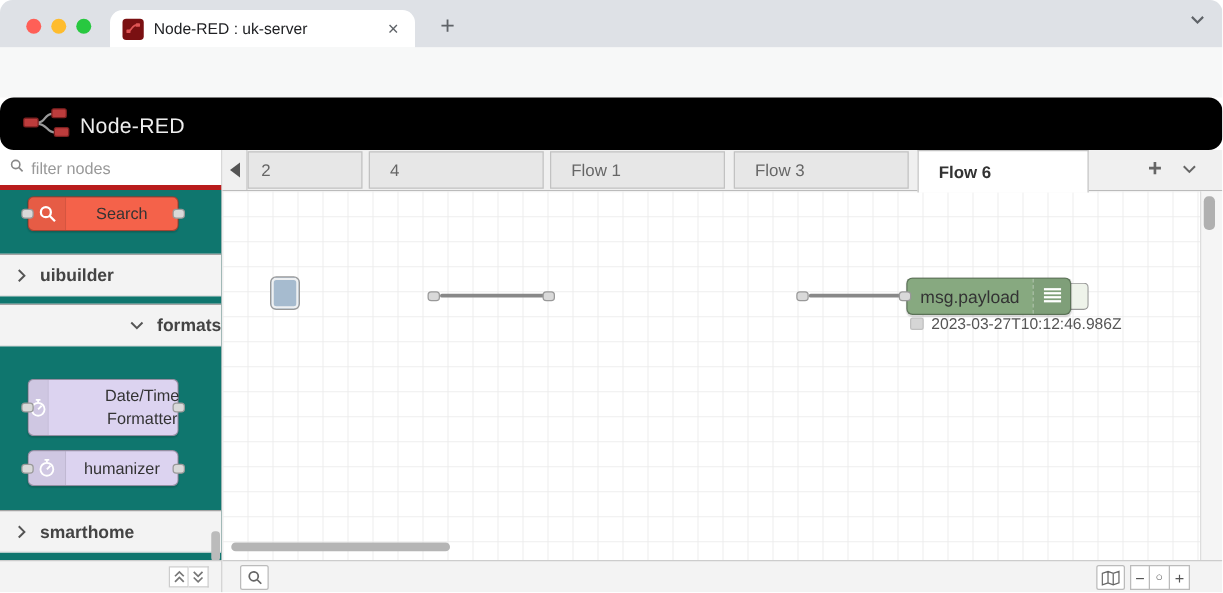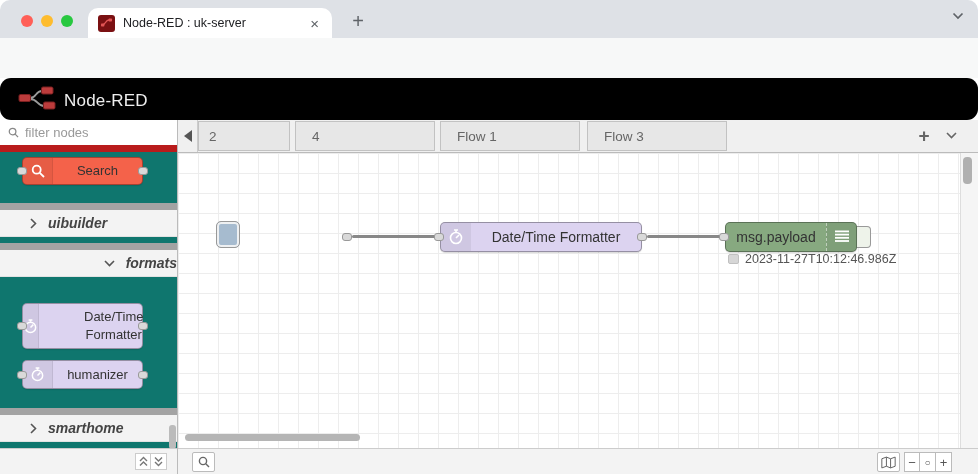--- a/index.html
+++ b/index.html
@@ -53,28 +53,28 @@
   .deploy-caret { margin-left:auto; margin-right:10px; width:0; height:0;
                   border-left:5px solid transparent; border-right:5px solid transparent; border-top:6px solid #8a8a8a; }
   .hamburger { position:absolute; left:933px; top:92px; width:26px; height:15px;
                display:flex; flex-direction:column; justify-content:space-between; }
   .hamburger span { display:block; height:3px; background:#d9d9d9; border-radius:1px; }
 
   
   .palette { position:absolute; left:0; top:120px; width:178px; height:354px; background:#fff;
              border-right:1px solid #bbb; }
   .pal-filter { position:absolute; left:0; top:0; width:177px; height:32px; background:#fff;
-                border-bottom:7px solid #b91c1c; display:flex; align-items:center; padding:0 8px; }
+                border-bottom:4px solid #b91c1c; display:flex; align-items:center; padding:0 8px; }
   .pal-filter input { border:none; outline:none; background:transparent; font-size:13px; color:#555;
                       margin-left:6px; width:130px; font-family:"Liberation Sans",sans-serif; }
   .pal-filter input::placeholder { color:#999; }
   .pal-body { position:absolute; left:0; top:32px; width:177px; height:296px; overflow:hidden; background:#0f766e; }
   .pal-cat { position:absolute; left:0; width:177px; height:34px; background:#f3f3f3;
-             border-top:7px solid #a3a3a3; border-bottom:1px solid #e2e2e2;
-             display:flex; align-items:center; padding-left:30px; gap:11px;font-style:italic; }
+             border-top:1px solid #a3a3a3; border-bottom:1px solid #e2e2e2;
+             display:flex; align-items:center; padding-left:14px; gap:11px; }
   .pal-cat-label { font-size:14px; font-weight:bold; color:#444; }
   .pal-node { position:absolute; left:22px; width:121px; border:1px solid rgba(0,0,0,0.32); border-radius:5px;
               display:flex; box-shadow:0 1px 1px rgba(0,0,0,0.12); }
   .pal-node .icon-area { width:30px; background:rgba(0,0,0,0.055); border-right:1px solid rgba(0,0,0,0.08);
               border-radius:4px 0 0 4px; display:flex; align-items:center; justify-content:center; }
   .pal-node .lbl { flex:1; display:flex; flex-direction:column; align-items:center; justify-content:center;
               font-size:13px; color:#333; line-height:1.35; }
   .port { position:absolute; width:10px; height:8px; background:#d9d9d9; border:1px solid #999; border-radius:3px; }
   .pal-scrollthumb { position:absolute; left:169px; top:305px; width:7px; height:24px; background:#bbb; border-radius:3px; }
   .pal-footer { position:absolute; left:0; top:328px; width:177px; height:26px; background:#f3f3f3; border-top:1px solid #ccc; }
@@ -378,45 +378,39 @@
     </div>
     <div class="ftab" style="left:117px; width:140px;">
       <span>4</span>
     </div>
     <div class="ftab" style="left:262px; width:140px;">
       <span>Flow 1</span>
     </div>
     <div class="ftab" style="left:409px; width:140px;">
       <span>Flow 3</span>
     </div>
+    <div class="ftab active" style="left:556px; width:137px;">
+      <span>Flow 6</span>
+    </div>
     <div class="tab-add">+</div>
     <div class="tab-menu chev">
       <svg width="11" height="7" viewBox="0 0 11 7">
           <path d="M1 1l4.5 4.5L10 1" stroke="#666" stroke-width="1.6" fill="none"></path>
         </svg>
     </div>
   </div>
 
   <div class="canvas">
 
     <span class="inject-btn"></span>
 
     <span class="port" style="left:164px; top:80px;"></span>
 
     <span class="wire" style="left:174px; top:82px; width:88px;"></span>
 
-    <div class="node" style="left:262px; top:69px; width:202px; background:#dcd3f0;">
-      <span class="icon-area">
-        <svg width="16" height="16" viewBox="0 0 16 16">
-            <circle cx="8" cy="9" r="5.5" stroke="#fff" stroke-width="1.6" fill="none"></circle>
-            <path d="M8 9 L11 6 M6 1 h4 M8 1 v2" stroke="#fff" stroke-width="1.6" fill="none"></path>
-          </svg>
-      </span>
-      <span class="nlbl">Date/Time Formatter</span>
-    </div>
     <span class="port" style="left:256px; top:80px;"></span>
     <span class="port" style="left:459px; top:80px;"></span>
 
     <span class="wire" style="left:469px; top:82px; width:74px;"></span>
 
     <span class="debug-toggle"></span>
     <div class="node" style="left:547px; top:69px; width:132px; background:#87a980;">
       <span class="nlbl">msg.payload</span>
       <span class="icon-area right" style="border-left:1px dashed rgba(255,255,255,0.5); border-right:none;">
         <svg width="14" height="14" viewBox="0 0 14 14">
@@ -425,21 +419,21 @@
               <rect y="3.7" width="14" height="1.8"></rect>
               <rect y="6.9" width="14" height="1.8"></rect>
               <rect y="10.1" width="14" height="1.8"></rect>
             </g>
           </svg>
       </span>
     </div>
     <span class="port" style="left:541px; top:80px;"></span>
 
     <span class="status-dot"></span>
-    <span class="status-text">2023-11-27T10:12:46.986Z</span>
+    <span class="status-text">2023-03-27T10:12:46.986Z</span>
 
     <span class="hscroll"></span>
   </div>
 
   <div class="vscroll">
     <span class="vthumb"></span>
   </div>
 
   <div class="cfooter">
     <span class="cf-btn cf-search">

